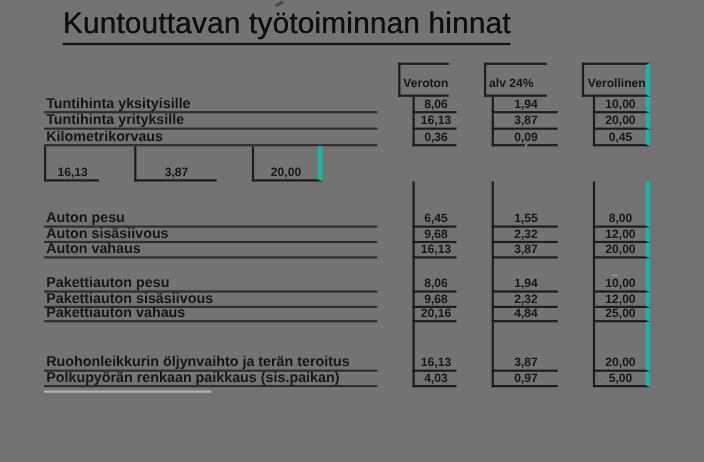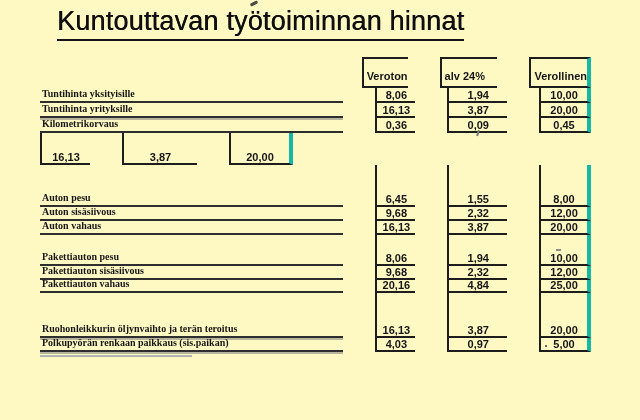--- a/index.html
+++ b/index.html
@@ -1,19 +1,19 @@
 <!DOCTYPE html>
 <html><head>
 <meta charset="utf-8">
 <style>
   html,body{margin:0;padding:0;background:#e8e8e8;}
   .doc{
     position:relative;
     width:640px;height:420px;
-    background:#fef9c3;
+    background:#737373;
     font-family:"Liberation Sans", sans-serif;
     color:#161616;
     overflow:hidden;
     box-shadow:0 0 4px rgba(0,0,0,.25);
   }
   
   .title{
     position:absolute;left:57px;top:6px;
     font-size:27px;font-weight:400;letter-spacing:.2px;
     color:#0f0f0f;
@@ -24,25 +24,24 @@
     border-bottom:2.5px solid #141414;
     padding-bottom:2px;
   }
   
   .table{position:absolute;left:40px;top:57px;width:551px;}
   .row{display:flex;align-items:stretch;gap:32px;}
   .rh31{height:31px}.rh15{height:15px}.rh32{height:32px}.rh42{height:42px}
   .rh14{height:14px}.rh13{height:13px}.rh45{height:45px}
   .lbl{
     width:383px;box-sizing:border-box;align-self:flex-end;
-    font-size:10px;font-weight:700;line-height:11px;
+    font-size:13px;font-weight:700;line-height:11px;
     padding:0 0 2px 2px;white-space:nowrap;
     border-bottom:2px solid #2e2e2e;
     width:383px;
-    font-family:Liberation Serif, serif;
   }
   .row-header .lbl{border-bottom:none;}
   .dbl{box-shadow:0 2px 0 rgba(125,125,125,.55);}
   .num{
     box-sizing:border-box;
     display:flex;align-items:flex-end;justify-content:center;
     font-size:11px;font-weight:700;line-height:11px;
     padding-bottom:0;
     border-left:2px solid #1d1d1d;
     border-bottom:2px solid #1d1d1d;

